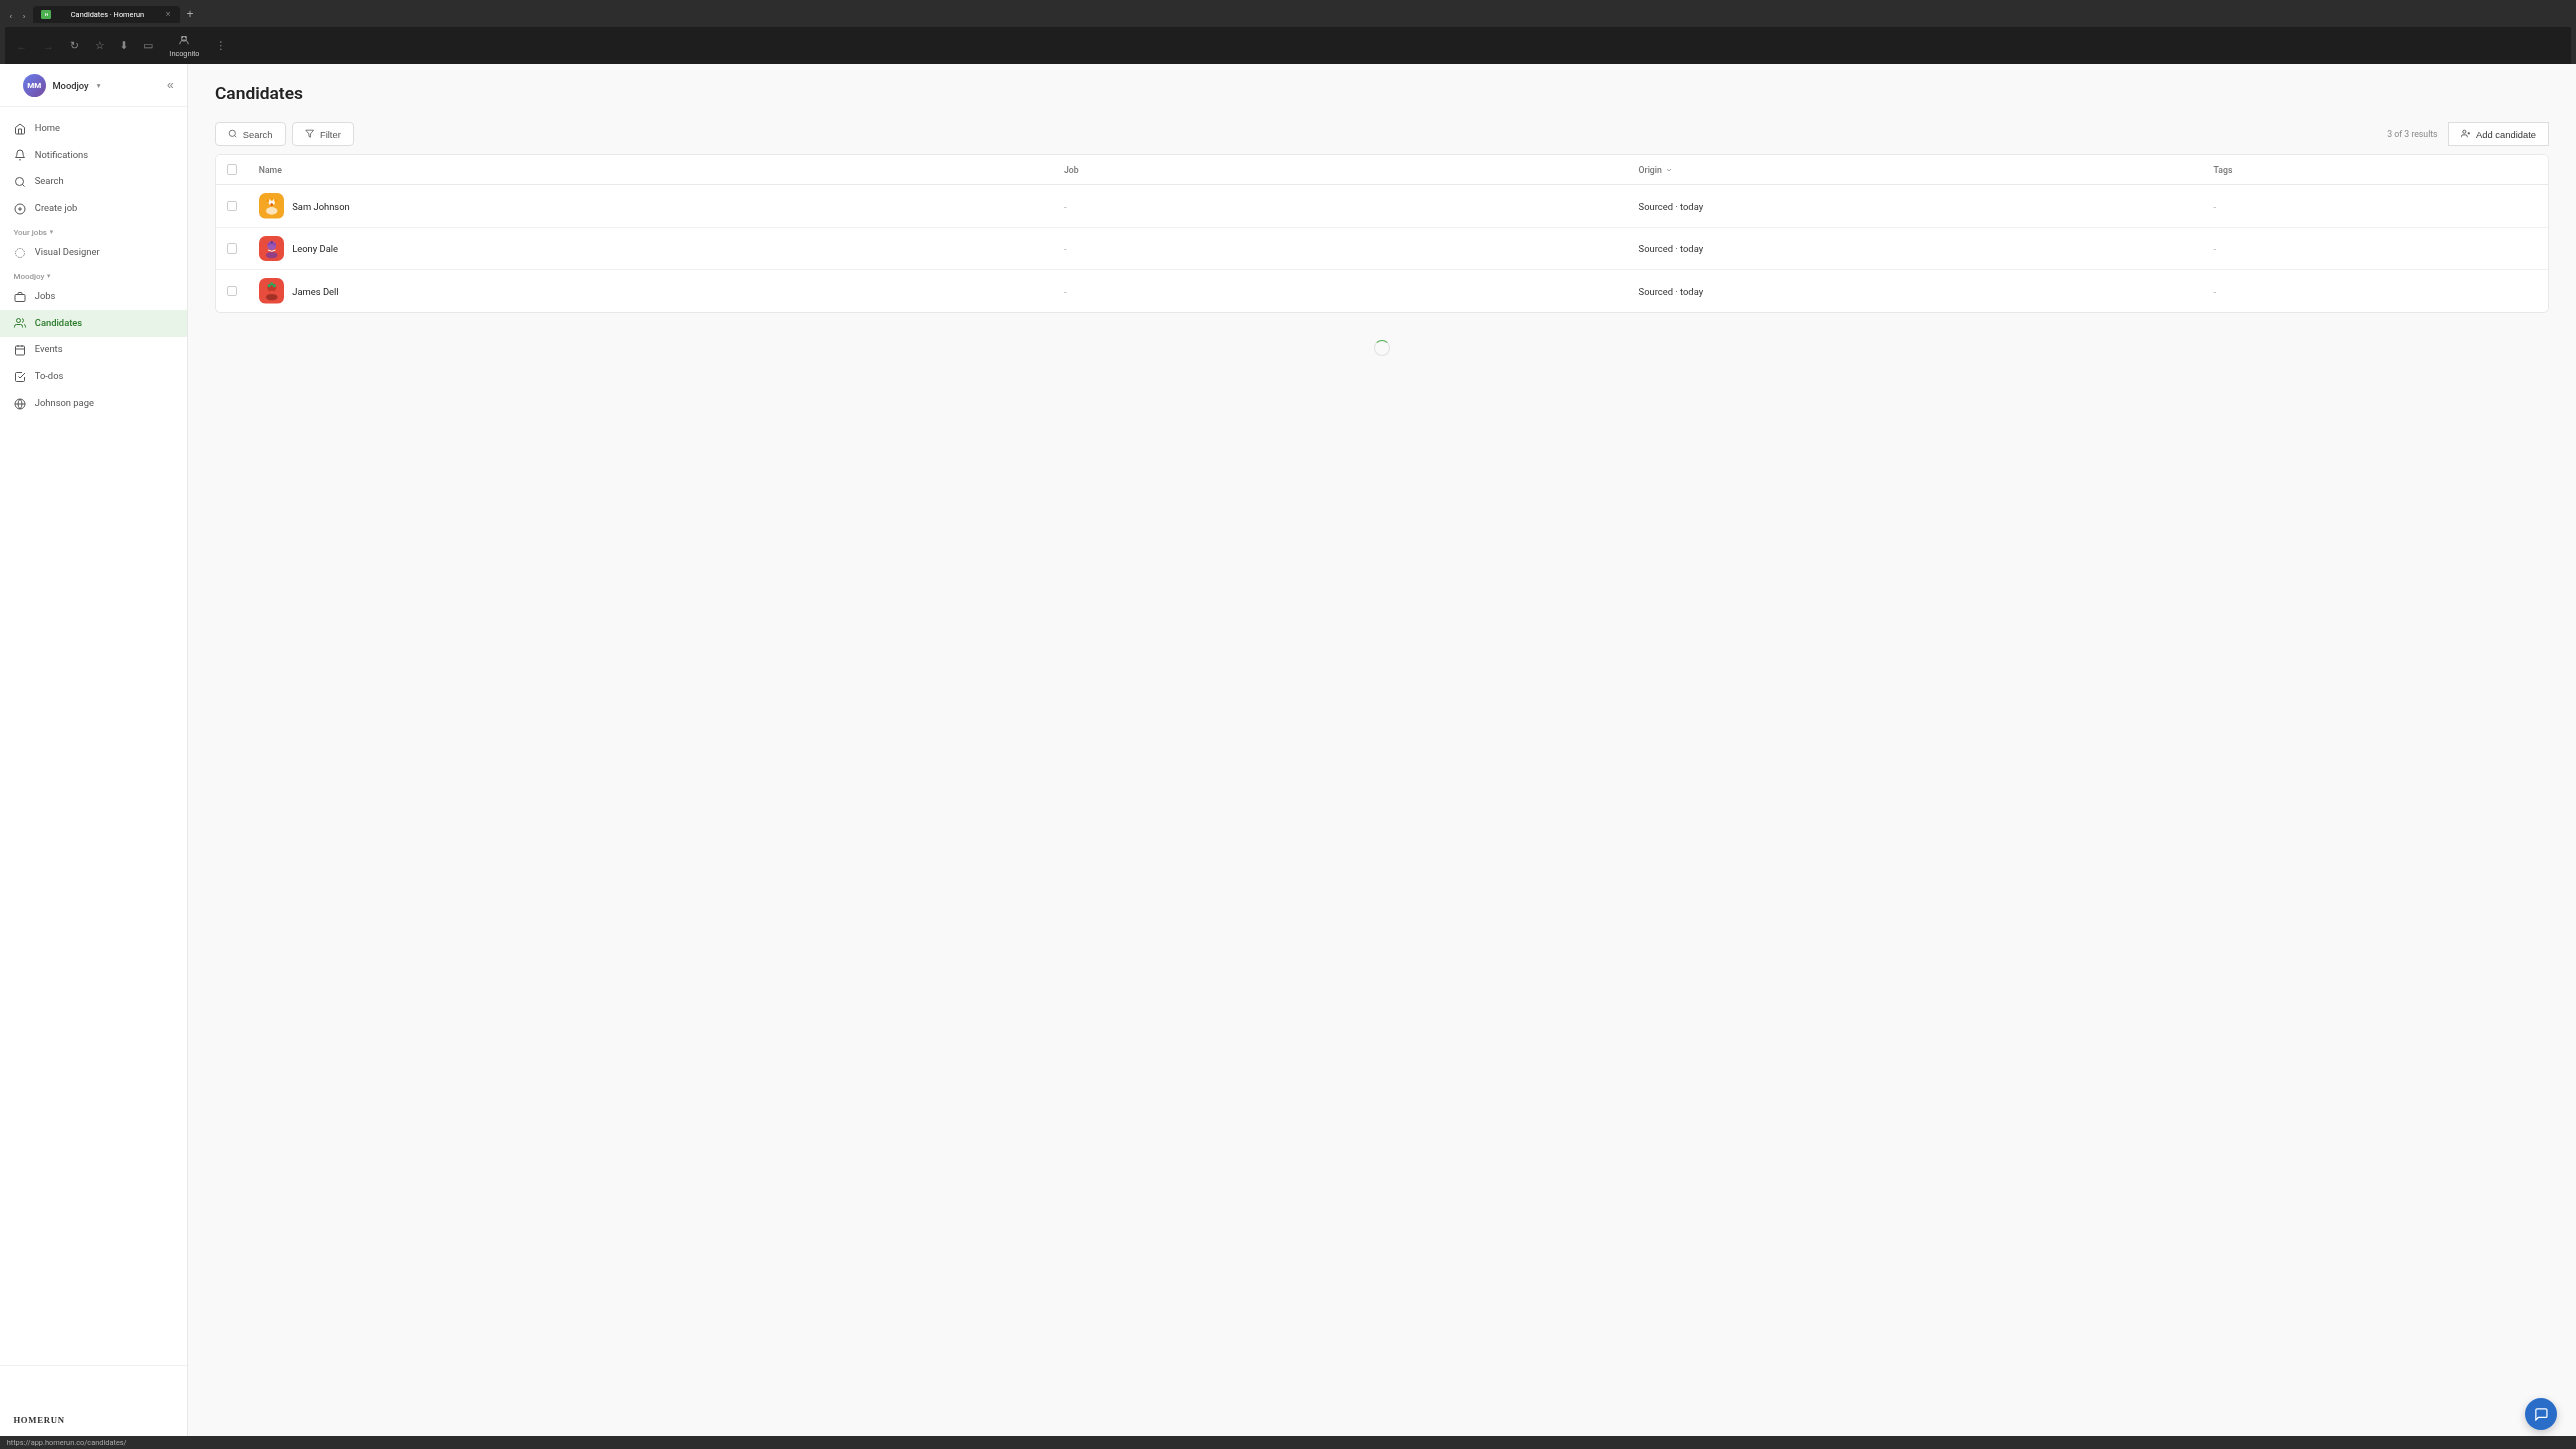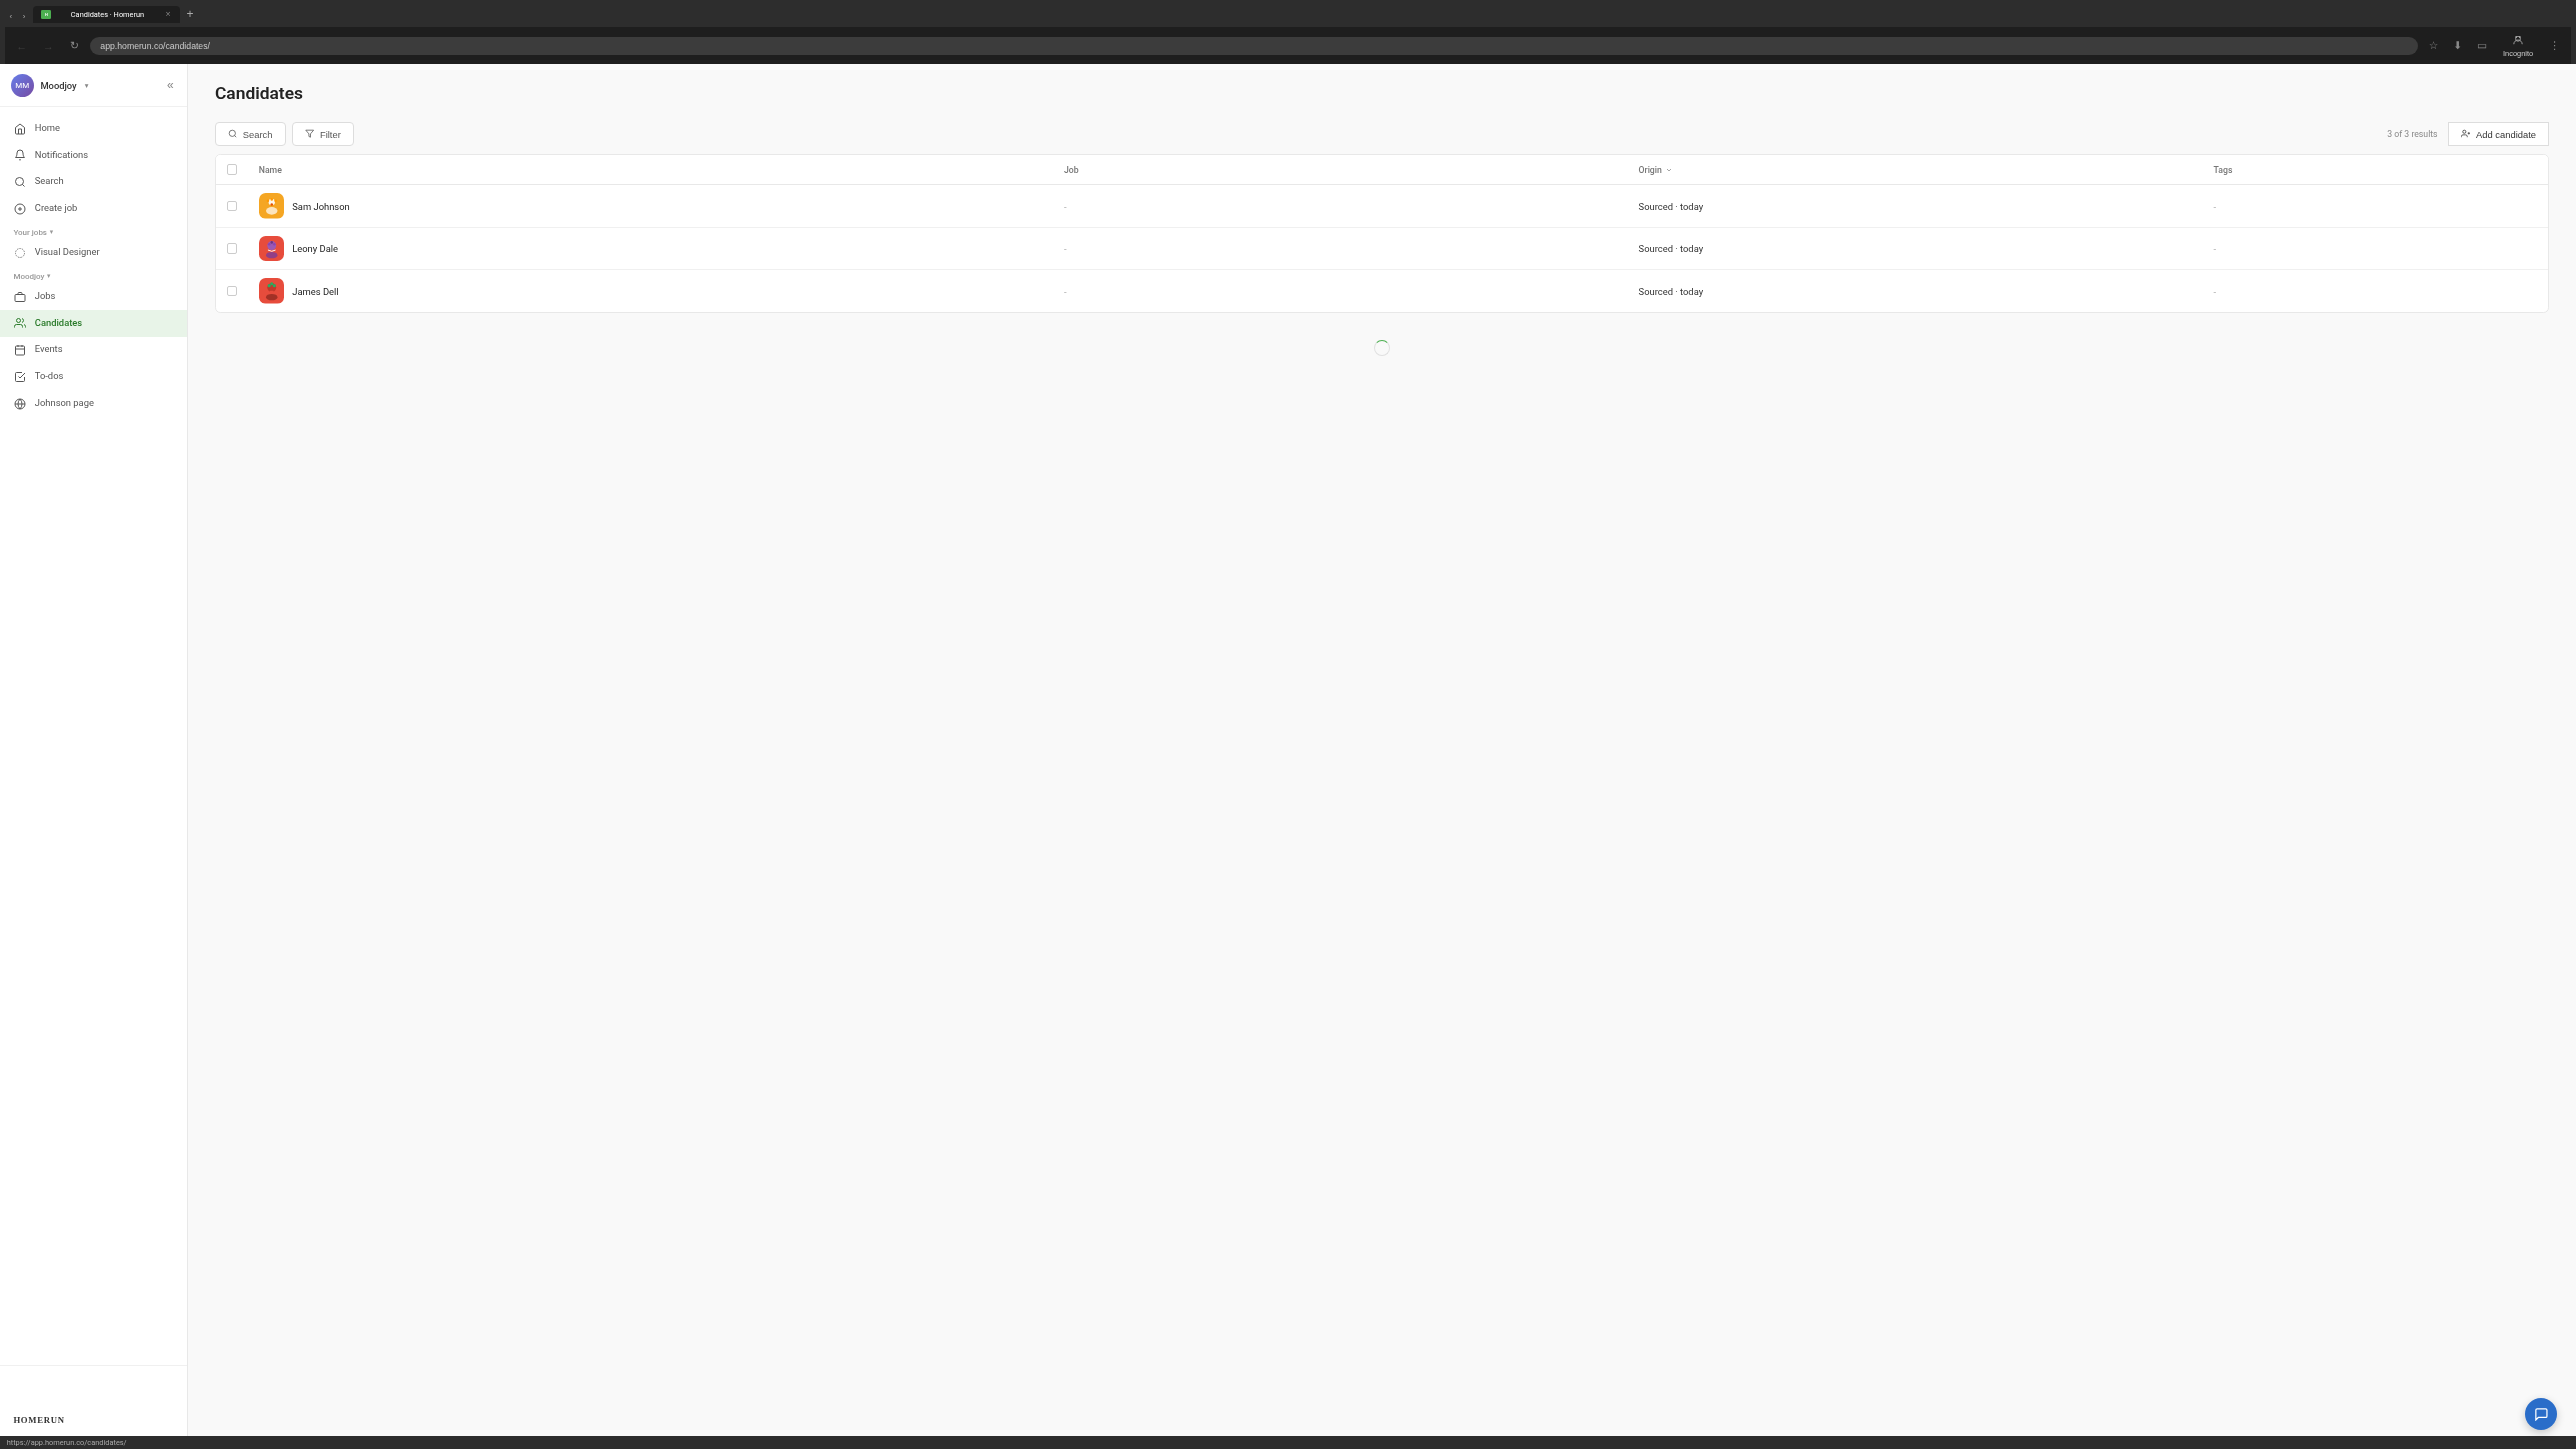--- a/index.html
+++ b/index.html
@@ -27,21 +27,21 @@
     .incognito-badge { background: none; border: none; color: #ccc; font-size: 7.4px; cursor: pointer; padding: 2.7px 6.7px; border-radius: 2.7px; display: flex; align-items: center; gap: 2.7px; flex-direction: column; }
     .incognito-icon { width: 12px; height: 12px; display: inline-block; }
 
     
     .app { display: flex; flex: 1; overflow: hidden; }
 
     
     .sidebar { width: 188px; background: #fff; border-right: 0.7px solid #e8e8e8; display: flex; flex-direction: column; overflow-y: auto; flex-shrink: 0; }
     .sidebar-header { padding: 9.4px 10.7px; display: flex; align-items: center; justify-content: space-between; border-bottom: 0.7px solid #f0f0f0; }
     .sidebar-user { display: flex; align-items: center; gap: 6.7px; cursor: pointer; }
-    .avatar { width: 23px; height: 23px; border-radius: 50%; background: linear-gradient(135deg, #667eea, #764ba2); display: flex; align-items: center; justify-content: center; color: #fff; font-size: 8px; font-weight: 400; flex-shrink: 0; }
+    .avatar { width: 23px; height: 23px; border-radius: 50%; background: linear-gradient(135deg, #667eea, #764ba2); display: flex; align-items: center; justify-content: center; color: #fff; font-size: 8px; font-weight: 700; flex-shrink: 0; margin-left: 12px; }
     .user-name { font-size: 9.4px; font-weight: 500; color: #333; }
     .chevron-down { color: #888; font-size: 7.4px; margin-left: 1.3px; }
     .sidebar-collapse-btn { background: none; border: none; cursor: pointer; color: #888; font-size: 12px; padding: 2.7px; border-radius: 2.7px; }
 
     .sidebar-nav { padding: 8px 0; }
     .nav-item { display: flex; align-items: flex-start; gap: 8px; padding: 6.7px 13.4px; cursor: pointer; color: #555; font-size: 9.4px; border-radius: 0; transition: background 0.15s; }
     .nav-item.active { background: #e8f4e8; color: #2a7a2a; font-weight: 500; }
     .nav-icon { width: 13.4px; height: 13.4px; display: flex; align-items: center; justify-content: center; flex-shrink: 0; }
 
     .sidebar-section-label { padding: 5.4px 13.4px 2.7px; font-size: 8px; color: #999; font-weight: 500; display: flex; align-items: center; gap: 2.7px; }
@@ -119,21 +119,20 @@
       </div>
       <span class="tab-title">Candidates · Homerun</span>
       <button class="tab-close">×</button>
     </div>
     <button class="tab-new">+</button>
   </div>
   <div class="browser-toolbar">
     <button class="nav-btn disabled">←</button>
     <button class="nav-btn disabled">→</button>
     <button class="nav-btn">↻</button>
-    <input class="address-bar" value="app.homerun.co/candidates/" readonly="" style="">
     <div class="toolbar-actions">
       <button class="toolbar-icon-btn">☆</button>
       <button class="toolbar-icon-btn">⬇</button>
       <button class="toolbar-icon-btn">▭</button>
       <button class="incognito-badge">
         <svg class="incognito-icon" viewBox="0 0 20 20" fill="none">
             <circle cx="10" cy="8" r="4" stroke="#aaa" stroke-width="1.5"></circle>
             <path d="M3 17c0-3.866 3.134-7 7-7s7 3.134 7 7" stroke="#aaa" stroke-width="1.5"></path>
             <circle cx="7" cy="5" r="1.5" fill="#aaa"></circle>
             <circle cx="13" cy="5" r="1.5" fill="#aaa"></circle>

